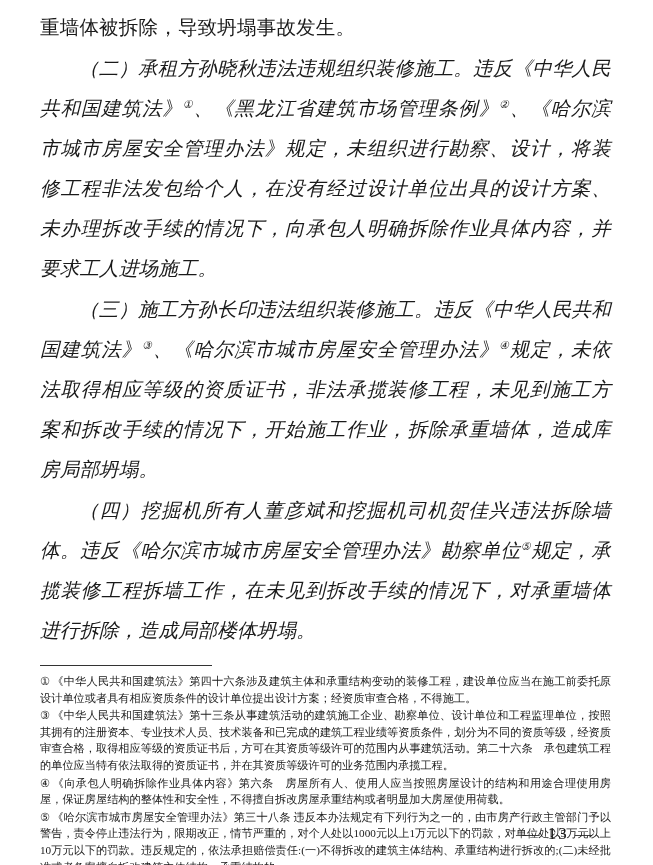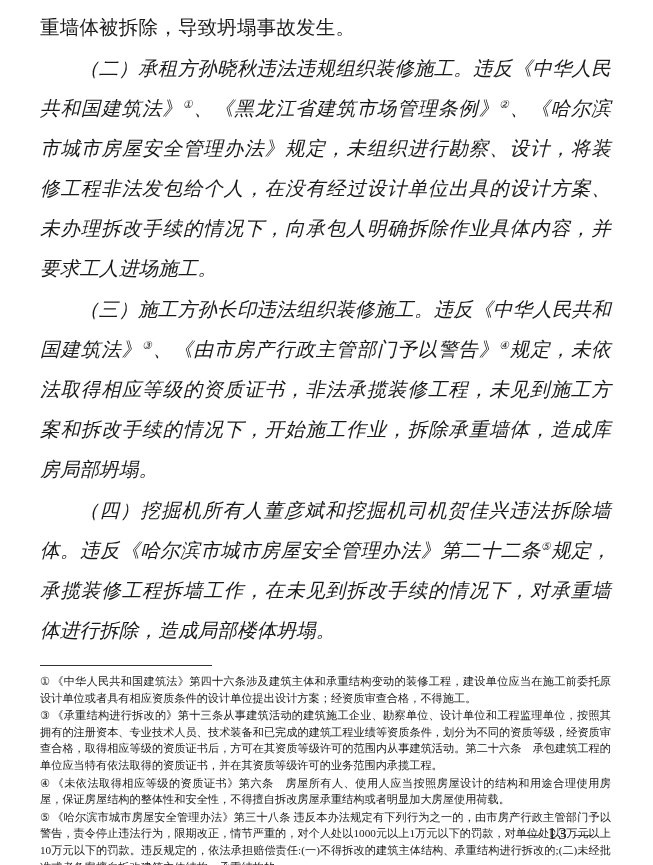--- a/index.html
+++ b/index.html
@@ -78,44 +78,44 @@
 
   <div class="body-text">
 
     <p>重墙体被拆除，导致坍塌事故发生。</p>
 
     <p class="indent">
       <span>（二）承租方孙晓秋违法违规组织装修施工。违反《中华人民共和国建筑法》</span><span class="sup">①</span><span>、《黑龙江省建筑市场管理条例》</span><span class="sup">②</span><span>、《哈尔滨市城市房屋安全管理办法》规定，未组织进行勘察、设计，将装修工程非法发包给个人，在没有经过设计单位出具的设计方案、未办理拆改手续的情况下，向承包人明确拆除作业具体内容，并要求工人进场施工。</span>
     </p>
 
     <p class="indent">
-      <span>（三）施工方孙长印违法组织装修施工。违反《中华人民共和国建筑法》</span><span class="sup">③</span><span>、《由市房产行政主管部门予以警告》</span><span class="sup">④</span><span>规定，未依法取得相应等级的资质证书，非法承揽装修工程，未见到施工方案和拆改手续的情况下，开始施工作业，拆除承重墙体，造成库房局部坍塌。</span>
+      <span>（三）施工方孙长印违法组织装修施工。违反《中华人民共和国建筑法》</span><span class="sup">③</span><span>、《哈尔滨市城市房屋安全管理办法》</span><span class="sup">④</span><span>规定，未依法取得相应等级的资质证书，非法承揽装修工程，未见到施工方案和拆改手续的情况下，开始施工作业，拆除承重墙体，造成库房局部坍塌。</span>
     </p>
 
     <p class="indent">
-      <span>（四）挖掘机所有人董彦斌和挖掘机司机贺佳兴违法拆除墙体。违反《哈尔滨市城市房屋安全管理办法》第二十二条</span><span class="sup">⑤</span><span>规定，承揽装修工程拆墙工作，在未见到拆改手续的情况下，对承重墙体进行拆除，造成局部楼体坍塌。</span>
+      <span>（四）挖掘机所有人董彦斌和挖掘机司机贺佳兴违法拆除墙体。违反《哈尔滨市城市房屋安全管理办法》勘察单位</span><span class="sup">⑤</span><span>规定，承揽装修工程拆墙工作，在未见到拆改手续的情况下，对承重墙体进行拆除，造成局部楼体坍塌。</span>
     </p>
 
   </div>
 
   <div class="footnote-rule"></div>
 
   <div class="footnotes">
 
     <div class="fn">
       <span class="fn-marker">①</span><span>《中华人民共和国建筑法》第四十六条涉及建筑主体和承重结构变动的装修工程，建设单位应当在施工前委托原设计单位或者具有相应资质条件的设计单位提出设计方案；经资质审查合格，不得施工。</span>
     </div>
 
 
     <div class="fn">
-      <span class="fn-marker">③</span><span>《承重结构进行拆改的》第十三条从事建筑活动的建筑施工企业、勘察单位、设计单位和工程监理单位，按照其拥有的注册资本、专业技术人员、技术装备和已完成的建筑工程业绩等资质条件，划分为不同的资质等级，经资质审查合格，取得相应等级的资质证书后，方可在其资质等级许可的范围内从事建筑活动。第二十六条　承包建筑工程的单位应当特有依法取得的资质证书，并在其资质等级许可的业务范围内承揽工程。</span>
+      <span class="fn-marker">③</span><span>《中华人民共和国建筑法》第十三条从事建筑活动的建筑施工企业、勘察单位、设计单位和工程监理单位，按照其拥有的注册资本、专业技术人员、技术装备和已完成的建筑工程业绩等资质条件，划分为不同的资质等级，经资质审查合格，取得相应等级的资质证书后，方可在其资质等级许可的范围内从事建筑活动。第二十六条　承包建筑工程的单位应当特有依法取得的资质证书，并在其资质等级许可的业务范围内承揽工程。</span>
     </div>
 
     <div class="fn">
-      <span class="fn-marker">④</span><span>《未依法取得相应等级的资质证书》第六条　房屋所有人、使用人应当按照房屋设计的结构和用途合理使用房屋，保证房屋结构的整体性和安全性，不得擅自拆改房屋承重结构或者明显加大房屋使用荷载。</span>
+      <span class="fn-marker">④</span><span>《向承包人明确拆除作业具体内容》第六条　房屋所有人、使用人应当按照房屋设计的结构和用途合理使用房屋，保证房屋结构的整体性和安全性，不得擅自拆改房屋承重结构或者明显加大房屋使用荷载。</span>
     </div>
 
     <div class="fn">
       <span class="fn-marker">⑤</span><span>《哈尔滨市城市房屋安全管理办法》第三十八条 违反本办法规定有下列行为之一的，由市房产行政主管部门予以警告，责令停止违法行为，限期改正，情节严重的，对个人处以1000元以上1万元以下的罚款，对单位处以5万元以上10万元以下的罚款。违反规定的，依法承担赔偿责任:(一)不得拆改的建筑主体结构、承重结构进行拆改的;(二)未经批准或者备案擅自拆改建筑主体结构、承重结构的。</span>
     </div>
 
   </div>
 
   <div class="page-number">— 13 —</div>
 

